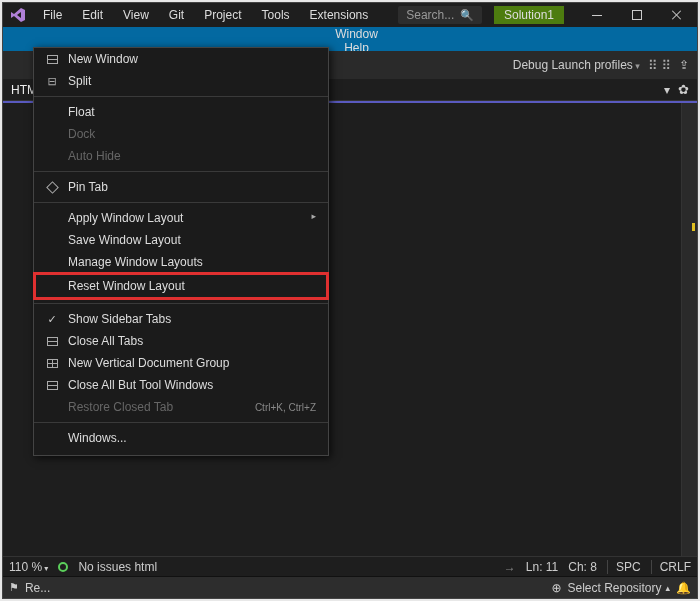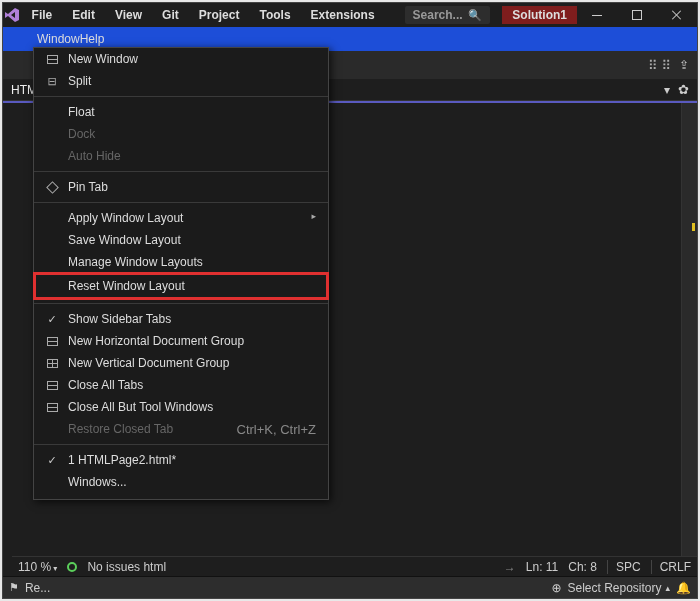--- a/index.html
+++ b/index.html
@@ -1,59 +1,59 @@
 <!DOCTYPE html>
 <html><head>
 <meta charset="utf-8">
 <style>
   * { box-sizing: border-box; margin: 0; padding: 0; font-family: "Segoe UI", Tahoma, sans-serif; font-size: 12px; user-select: none; }
   body { width: 700px; height: 601px; background: #e8e8e8; overflow: hidden; position: relative; }
   .window { position: absolute; top: 2px; left: 2px; right: 2px; bottom: 2px; background: #1e1e1e; border: 1px solid #444; display: flex; flex-direction: column; }
-  .menubar { display: flex; align-items: center; height: 24px; background: #1e1e1e; color: #ddd; font-weight: bold; }
+  .menubar { display: flex; align-items: center; height: 24px; background: #1e1e1e; color: #ddd; }
   .menubar .logo { width: 30px; display: flex; align-items: center; justify-content: center; }
   .logo svg { width: 16px; height: 16px; }
   .menubar .mitem { padding: 3px 10px; cursor: default; }
-  .menubar2 { display: flex; align-items: center; height: 24px; background: #1d4ed8; color: #ddd; padding-left: 34px; }
+  .menubar2 { display: flex; align-items: center; height: 24px; background: #0369a1; color: #ddd; padding-left: 13px; flex-direction: column; }
   .winbtns { margin-left: auto; display: flex; align-items: center; }
   .winbtn { width: 40px; height: 24px; display: flex; align-items: center; justify-content: center; color: #ccc; }
   .minimize-line { width: 10px; height: 1px; background: #ccc; }
   .box-icon { width: 10px; height: 10px; border: 1px solid #ccc; }
   .close-x { position: relative; width: 12px; height: 12px; }
   .close-x::before, .close-x::after { content: ""; position: absolute; left: 5px; top: 0; width: 1px; height: 12px; background: #ccc; }
   .close-x::before { transform: rotate(45deg); }
   .close-x::after { transform: rotate(-45deg); }
   .searchbox { display: flex; align-items: center; background: #2d2d2d; color: #999; padding: 2px 8px; border-radius: 2px; margin-left: 20px; gap: 6px; justify-content: center; }
-  .solname { background: #7f1d1d; color: #ddd; padding: 2px 10px; margin-left: 12px; }
+  .solname { background: #4d7c0f; color: #ddd; padding: 2px 10px; margin-left: 12px; }
   .toolbar { height: 28px; background: #2a2a2a; display: flex; align-items: center; color: #ddd; padding-left: 6px; position: relative; }
   .toolbar-right { margin-left: auto; display: flex; align-items: center; gap: 8px; padding-right: 8px; color: #ccc; }
   .toolbar-right .dlp::after { content: " ▾"; font-size: 9px; color: #999; }
   .dots { display: flex; gap: 4px; }
   .dots span { font-size: 13px; color: #aaa; }
   .tabbar { height: 22px; background: #1e1e1e; display: flex; align-items: center; border-bottom: 1px solid #333; }
   .tab-left { color: #eee; background: #1e1e1e; padding: 3px 8px; }
   .tab-right { margin-left: auto; display: flex; align-items: center; gap: 8px; padding-right: 8px; color: #ccc; }
   .bluebar { height: 2px; background: #5a5abf; }
   .editor { flex: 1; background: #1e1e1e; position: relative; }
   .scrolly { position: absolute; right: 0; top: 0; bottom: 0; width: 16px; background: #2a2a2a; border-left: 1px solid #333; }
   .scrolly .mark { position: absolute; right: 2px; width: 3px; height: 8px; background: #e0c020; top: 120px; }
-  .statusbar { height: 20px; background: #1e1e1e; color: #ccc; display: flex; align-items: center; padding: 0 6px; gap: 10px; border-top: 1px solid #333; margin-left: 9px; }
+  .statusbar { height: 20px; background: #1e1e1e; color: #ccc; display: flex; align-items: center; padding: 0 6px; gap: 10px; border-top: 1px solid #333; }
   .statusbar .zoom::after { content: "  ▾"; font-size: 8px; }
   .status-right { margin-left: auto; display: flex; gap: 10px; align-items: center; }
   .spc, .crlf { border-left: 1px solid #444; padding-left: 8px; }
   .repobar { height: 22px; background: #2d2d2d; color: #ccc; display: flex; align-items: center; padding: 0 6px; gap: 6px; border-top: 1px solid #111; }
   .repobar .right { margin-left: auto; display: flex; gap: 6px; align-items: center; }
   .repobar .right span { display: flex; align-items: center; gap: 4px; }
   .repobar .right .sel::after { content: " ▴"; font-size: 9px; }
   .green-circle { display: inline-block; width: 10px; height: 10px; border: 2px solid #5bcf5b; border-radius: 50%; }
   
   .menu { position: absolute; top: 44px; left: 30px; width: 296px; background: #1b1b1b; border: 1px solid #444; box-shadow: 2px 2px 8px rgba(0,0,0,0.7); color: #ddd; z-index: 100; padding-bottom: 6px; }
   .menu .row { display: flex; align-items: center; height: 22px; padding-left: 8px; position: relative; }
   .menu .row .icon { width: 20px; display: flex; justify-content: center; color: #aaa; font-size: 11px; }
   .menu .row .lbl { flex: 1; padding-left: 6px; white-space: nowrap; }
-  .menu .row .shortcut { color: #888; padding-right: 12px; font-size: 13px; }
+  .menu .row .shortcut { color: #888; padding-right: 12px; font-size: 10px; }
   .menu .row .sub::after { content: "▸"; position: absolute; right: 12px; color: #aaa; font-size: 9px; }
   .menu .row.disabled { color: #666; }
   .menu .sep { height: 1px; background: #3a3a3a; margin: 4px 0; }
   .menu .row.hl { outline: 3px solid #e03030; outline-offset: -2px; height: 26px; }
   .pin { display: inline-block; width: 9px; height: 9px; border: 1px solid #aaa; transform: rotate(45deg); }
   .check::before { content: "✓"; font-size: 11px; color: #ccc; }
   .layout-ic { display: inline-block; width: 11px; height: 9px; border: 1px solid #aaa; position: relative; }
   .layout-ic::before { content: ""; position: absolute; left: 0; right: 0; top: 3px; height: 1px; background: #aaa; }
   .layout-v::after { content: ""; position: absolute; top: 0; bottom: 0; left: 4px; width: 1px; background: #aaa; }
   .flag-ic { font-size: 11px; }
@@ -95,20 +95,21 @@
     </div>
   </div>
 
   <div class="menubar2">
     <div class="mitem highlight">Window</div>
     <div class="mitem">Help</div>
   </div>
 
   <div class="toolbar">
     <div class="toolbar-right">
+      <span class="dlp">Debug Launch profiles</span>
       <span class="dots">
           <span>⠿</span>
           <span>⠿</span>
         </span>
       <span>⇪</span>
     </div>
   </div>
 
   <div class="tabbar">
     <div class="tab-left">HTM</div>
@@ -198,49 +199,39 @@
       </div>
     <div class="sep"></div>
     <div class="row">
         <span class="icon check"></span>
         <span class="lbl">Show Sidebar Tabs</span>
       </div>
     <div class="row">
         <span class="icon">
           <span class="layout-ic"></span>
         </span>
-        <span class="lbl">New Horizontal Document Group</span>
+        <span class="lbl">Close All Tabs</span>
       </div>
     <div class="row">
         <span class="icon">
           <span class="layout-ic layout-v"></span>
         </span>
         <span class="lbl">New Vertical Document Group</span>
-      </div>
-    <div class="row">
-        <span class="icon">
-          <span class="layout-ic"></span>
-        </span>
-        <span class="lbl">Close All Tabs</span>
       </div>
     <div class="row">
         <span class="icon">
           <span class="layout-ic"></span>
         </span>
         <span class="lbl">Close All But Tool Windows</span>
       </div>
     <div class="row disabled">
         <span class="icon"></span>
         <span class="lbl">Restore Closed Tab</span>
         <span class="shortcut">Ctrl+K, Ctrl+Z</span>
       </div>
     <div class="sep"></div>
     <div class="row">
-        <span class="icon check"></span>
-        <span class="lbl">1 HTMLPage2.html*</span>
-      </div>
-    <div class="row">
         <span class="icon"></span>
         <span class="lbl">Windows...</span>
       </div>
   </div>
 
 </div>
 
 </body></html>

